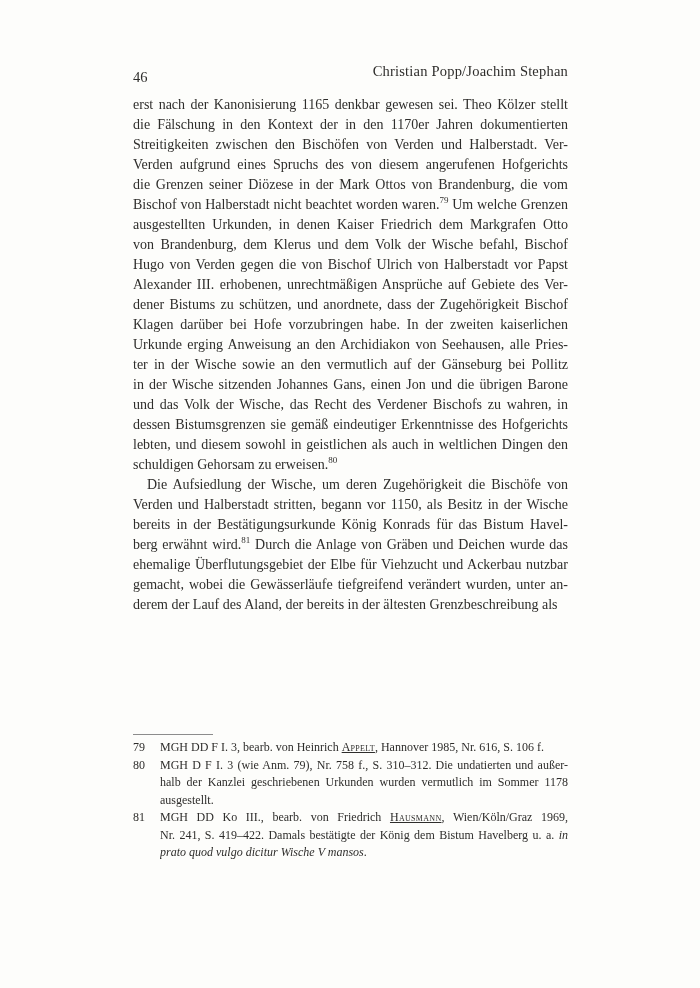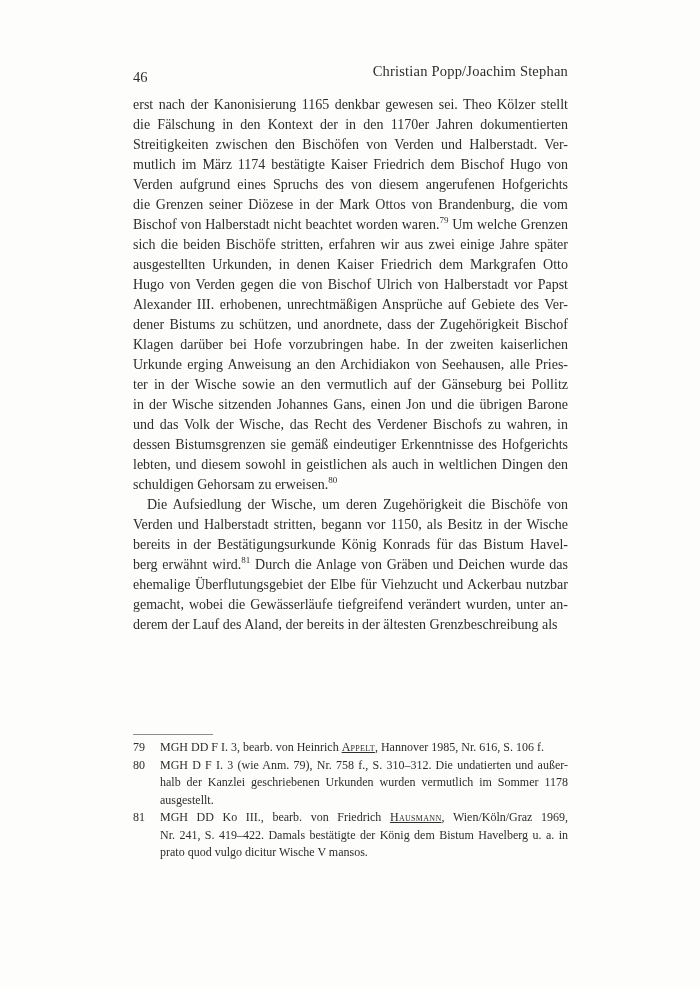--- a/index.html
+++ b/index.html
@@ -44,43 +44,42 @@
   .footnote{display:flex;}
   .fn-num{width:27px;flex:none;}
   .fn-lines{flex:1;min-width:0;}
   .fn-line{
     height:17.5px;overflow:hidden;
     text-align:justify;text-align-last:justify;
   }
   .fn-line.last{text-align-last:left;}
 
   .sc{font-variant:small-caps;letter-spacing:0.3px;text-decoration:underline;}
-  .it{}
+  .it{font-style:italic;}
 </style>
 </head>
 <body>
 
 <div class="page">
 
   <div class="page-header">
     <span class="running-title">Christian Popp/Joachim Stephan</span>
     <span class="page-num">46</span>
   </div>
 
   <div class="body-text" id="body-text">
       <div class="body-para">
         <div class="line">erst nach der Kanonisierung 1165 denkbar gewesen sei. Theo Kölzer stellt</div>
         <div class="line">die Fälschung in den Kontext der in den 1170er Jahren dokumentierten</div>
         <div class="line">Streitigkeiten zwischen den Bischöfen von Verden und Halberstadt. Ver-</div>
-        <div class="line">mutlich im März 1174 bestätigte Kaiser Friedrich dem Bischof Hugo von</div>
         <div class="line">Verden aufgrund eines Spruchs des von diesem angerufenen Hofgerichts</div>
         <div class="line">die Grenzen seiner Diözese in der Mark Ottos von Brandenburg, die vom</div>
         <div class="line">Bischof von Halberstadt nicht beachtet worden waren.<sup class="fn-ref">79</sup> Um welche Grenzen</div>
-        <div class="line">sich die beiden Bischöfe stritten, erfahren wir aus zwei einige Jahre später</div>
         <div class="line">ausgestellten Urkunden, in denen Kaiser Friedrich dem Markgrafen Otto</div>
+        <div class="line">von Brandenburg, dem Klerus und dem Volk der Wische befahl, Bischof</div>
         <div class="line">Hugo von Verden gegen die von Bischof Ulrich von Halberstadt vor Papst</div>
         <div class="line">Alexander III. erhobenen, unrechtmäßigen Ansprüche auf Gebiete des Ver-</div>
         <div class="line">dener Bistums zu schützen, und anordnete, dass der Zugehörigkeit Bischof</div>
         <div class="line">Klagen darüber bei Hofe vorzubringen habe. In der zweiten kaiserlichen</div>
         <div class="line">Urkunde erging Anweisung an den Archidiakon von Seehausen, alle Pries-</div>
         <div class="line">ter in der Wische sowie an den vermutlich auf der Gänseburg bei Pollitz</div>
         <div class="line">in der Wische sitzenden Johannes Gans, einen Jon und die übrigen Barone</div>
         <div class="line">und das Volk der Wische, das Recht des Verdener Bischofs zu wahren, in</div>
         <div class="line">dessen Bistumsgrenzen sie gemäß eindeutiger Erkenntnisse des Hofgerichts</div>
         <div class="line">lebten, und diesem sowohl in geistlichen als auch in weltlichen Dingen den</div>

